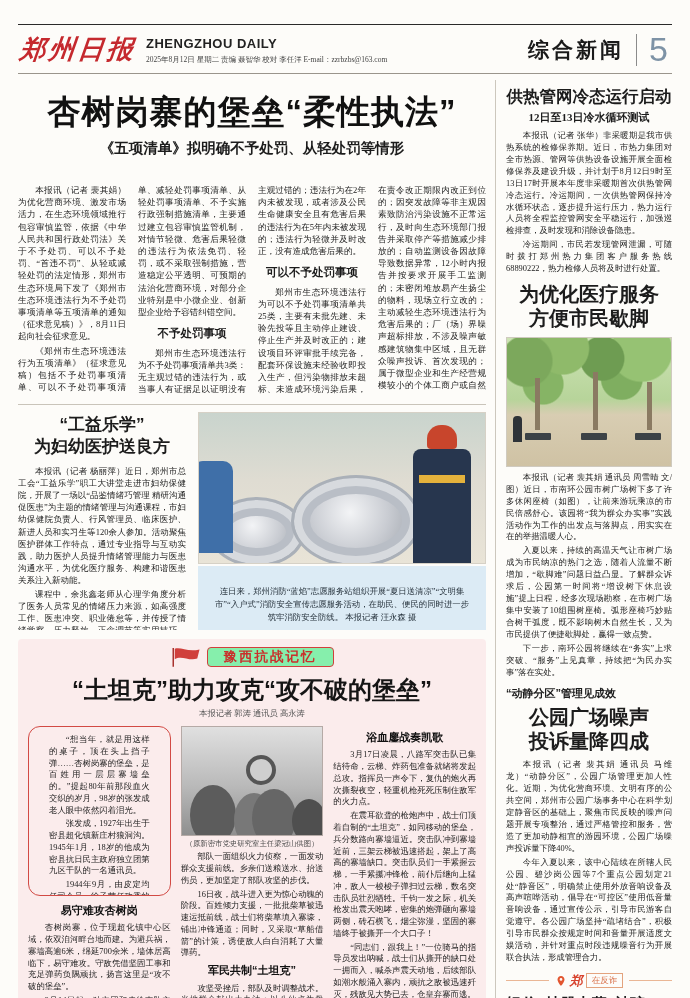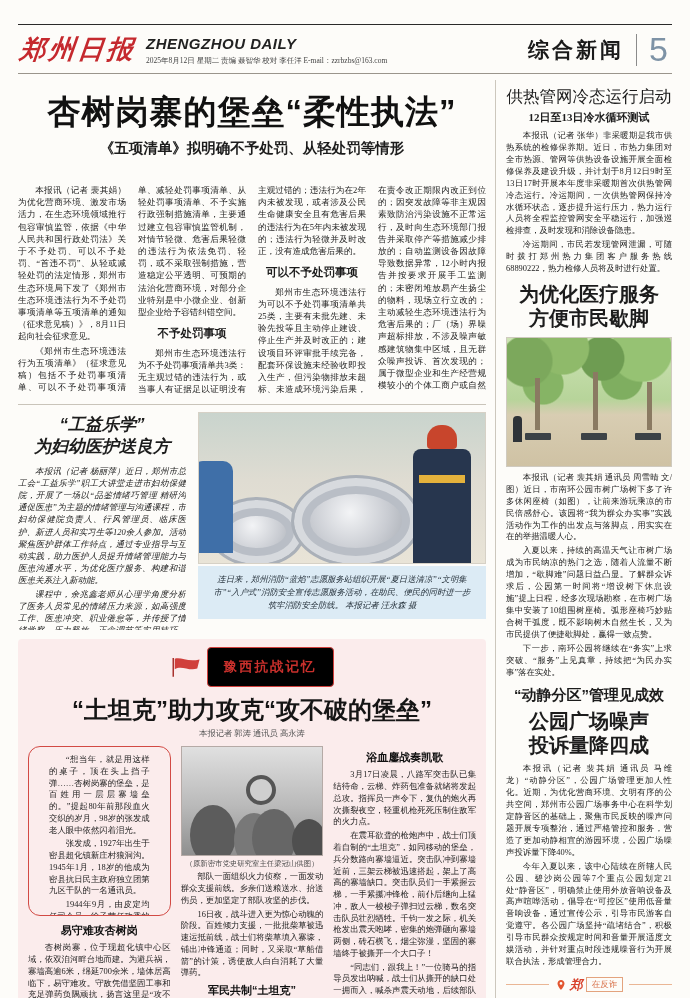--- a/index.html
+++ b/index.html
@@ -11,21 +11,21 @@
   }
   
   .toprule { margin-top:24px; border-top:1.5px solid #2a2a2a; }
   .header { display:flex; align-items:center; justify-content:space-between;
             padding:5px 2px 4px; border-bottom:1px solid #9a958c; }
   .brand { display:flex; align-items:center; gap:10px; }
   .logo { font-family:"DejaVu Serif", serif; font-style:italic; font-weight:bold;
           color:#c5292e; font-size:26px; letter-spacing:3px; transform:skewX(-6deg); }
   .brand-meta { line-height:1.5; }
   .brand-meta .en { font-family:"Liberation Sans", sans-serif; font-weight:bold;
-                    font-size:15px; color:#222; letter-spacing:.5px;font-style:italic; }
+                    font-size:13px; color:#222; letter-spacing:.5px; }
   .brand-meta .dateline { font-size:7.5px; color:#444; }
   .pagetab { display:flex; align-items:center; gap:12px; padding-right:2px; }
   .pagetab .cat { font-family:"Liberation Sans", sans-serif; font-weight:bold;
                   font-size:21px; letter-spacing:3px; color:#1a1a1a; }
   .pagetab .sep { width:1px; height:32px; background:#8b8b8b; }
   .pagetab .num { font-family:"Liberation Sans", sans-serif; font-size:34px; color:#7e93a6; }
   
   .main { display:flex; margin-top:6px; }
   .left { width:468px; }
   .right { width:177px; margin-left:9px; padding-left:10px; border-left:1px solid #ccc7bd; }
@@ -34,47 +34,47 @@
     font-size:33px; letter-spacing:1px; text-align:center; margin:10px 0 4px; color:#111; }
   .lead-sub { font-family:"Liberation Sans", sans-serif; font-weight:700;
     font-size:14.5px; text-align:center; margin-bottom:26px; }
   .lead-body { column-count:4; column-gap:12px; height:212px; overflow:hidden;
     font-size:8.6px; line-height:1.42; text-align:justify; }
   .lead-body p { text-indent:2em; margin-bottom:2px; }
   .lead-body h4 { font-family:"Liberation Sans", sans-serif; font-size:11.5px;
     text-align:center; margin:7px 0 5px; break-after:avoid; }
   .hr1 { border-top:1px solid #c9c4ba; margin:8px 0 7px; }
   
-  .midband { display:flex; gap:12px; height:218px; overflow:hidden;font-style:italic; }
+  .midband { display:flex; gap:12px; height:218px; overflow:hidden; }
   .union { width:168px; height:218px; overflow:hidden; }
   .union h3 { font-family:"Liberation Sans", sans-serif; font-weight:900;
     font-size:17px; line-height:1.3; text-align:center; margin:2px 0 7px; }
   .union p { font-size:8.5px; line-height:1.42; text-align:justify; text-indent:2em; margin-bottom:2px; }
   .firewrap { flex:1; }
   .fire-photo { height:152px; position:relative; overflow:hidden; border:1px solid #d6d1c6;
     background:linear-gradient(180deg,#c9d4cd 0%,#dfdcd2 45%,#e9e4d7 100%); }
   .pot { position:absolute; border-radius:50%;
     background:radial-gradient(circle at 45% 40%, #f3f4f6 0%, #c9ccd2 45%, #8f959d 100%);
     border:3px solid #aab0b8; box-shadow:inset 0 0 0 8px #d7dade, inset 0 0 0 16px #b9bec6; }
   .pot1 { width:130px; height:92px; left:92px; top:62px; }
   .pot2 { width:96px; height:70px; left:10px; top:84px; }
   .fig { position:absolute; border-radius:8px 8px 0 0; }
   .fig-ff { width:58px; height:118px; right:14px; top:36px; background:#27364e; }
   .fig-ff::before { content:""; position:absolute; left:14px; top:-24px; width:30px; height:24px;
     border-radius:14px 14px 4px 4px; background:#c8452c; }
   .fig-ff::after { content:""; position:absolute; left:6px; top:26px; width:46px; height:8px; background:#e4b23c; }
   .fig-cv { width:40px; height:92px; left:-6px; top:48px; background:#3f6fa8; border-radius:10px 10px 0 0; }
-  .fire-caption { background:#dcebf5; padding:7px 14px; font-size:8.4px; line-height:1.55;
+  .fire-caption { background:#dcebf5; padding:19px 14px; font-size:8.4px; line-height:1.55;
     text-align:center; color:#26323c; margin-top:2px; }
   
   .war { background:#fbecec; margin-top:9px; padding:8px 10px 10px; height:378px; border-radius:4px; }
   .war-banner { display:flex; justify-content:center; align-items:center; gap:6px; }
-  .banner-box { border:1.5px solid #d0403c; border-radius:4px; background:#000000;
+  .banner-box { border:1.5px solid #d0403c; border-radius:4px; background:#86efac;
     color:#c9302c; font-family:"Liberation Sans", sans-serif; font-weight:bold;
-    font-size:13.5px; letter-spacing:2px; padding:10px 16px; }
+    font-size:13.5px; letter-spacing:2px; padding:0 16px; }
   .war-headline { font-family:"Liberation Sans", sans-serif; font-weight:900;
     font-size:24px; text-align:center; margin:7px 0 2px; color:#151515; }
   .war-byline { text-align:center; font-size:8.3px; color:#555; margin-bottom:7px; }
   .war-cols { display:flex; gap:10px; height:272px; overflow:hidden; }
   .wcol { flex:1; font-size:8.4px; line-height:1.4; text-align:justify; }
   .wcol p { text-indent:2em; margin-bottom:2px; }
   .quote-box { border:1.5px solid #d24a44; border-radius:12px; padding:7px 20px;
     margin-bottom:7px; height:170px; overflow:hidden; }
   .quote-box p { text-indent:2em; margin-bottom:2px; }
   .wcol h5 { font-family:"Liberation Sans", sans-serif; font-size:11px;
@@ -85,43 +85,43 @@
   .b1 { width:46px; height:60px; left:8px; bottom:-10px; background:#5c5c5c; }
   .b2 { width:40px; height:54px; left:52px; bottom:-12px; background:#787878; }
   .b3 { width:44px; height:58px; right:26px; bottom:-12px; background:#666; }
   .b4 { width:34px; height:44px; right:-4px; bottom:-8px; background:#4f4f4f; }
   .wheel { position:absolute; width:30px; height:30px; left:64px; top:28px;
     border:4px solid #555; border-radius:50%; background:#cfcfcf; }
   .photo-credit { font-size:7.4px; text-align:center; color:#4a4a4a; margin-bottom:4px; text-indent:0 !important; }
   
   .r-art { margin-bottom:7px; }
   .r-art p { font-size:8.4px; line-height:1.42; text-align:justify; text-indent:2em; margin-bottom:2px; }
-  .rA-title { font-family:"Liberation Sans", sans-serif; font-weight:400; font-size:16.5px;
+  .rA-title { font-family:"Liberation Sans", sans-serif; font-weight:700; font-size:16.5px;
     text-align:center; margin:6px 0 2px; }
   .rA-sub { font-family:Liberation Serif, serif; font-weight:700; font-size:11px;
     text-align:center; margin-bottom:5px; }
   .rB-title { font-family:"Liberation Sans", sans-serif; font-weight:900; font-size:20px;
     line-height:1.22; text-align:center; margin:4px 0 6px; }
   .park-photo { height:130px; position:relative; overflow:hidden; margin-bottom:5px;
     border:1px solid #cfcabf;
     background:
       radial-gradient(circle at 12% 18%, #7ca85c 0 14%, transparent 15%),
       radial-gradient(circle at 34% 8%, #8fba6a 0 16%, transparent 17%),
       radial-gradient(circle at 58% 16%, #6e9c52 0 15%, transparent 16%),
       radial-gradient(circle at 82% 10%, #96c273 0 17%, transparent 18%),
       radial-gradient(circle at 70% 32%, #7fae60 0 14%, transparent 15%),
       radial-gradient(circle at 22% 36%, #86b465 0 13%, transparent 14%),
       linear-gradient(180deg,#cde3b4 0%,#b7d49a 48%,#d8cdb2 60%,#cfc2a4 100%); }
   .trunk { position:absolute; width:5px; background:#8a7a62; bottom:36px; }
   .t1 { height:52px; left:28px; } .t2 { height:58px; left:86px; } .t3 { height:48px; left:140px; }
   .bench { position:absolute; width:26px; height:7px; background:#3c4246; bottom:26px; border-radius:1px; }
   .bn1 { left:18px; } .bn2 { left:74px; } .bn3 { left:128px; }
   .walker { position:absolute; width:9px; height:26px; left:6px; bottom:24px; background:#2e3338; border-radius:4px 4px 0 0; }
-  .rC-kicker { font-family:"Liberation Sans", sans-serif; font-weight:700; font-size:15px;
-    text-align:center; margin:6px 0 1px; }
+  .rC-kicker { font-family:"Liberation Sans", sans-serif; font-weight:700; font-size:11px;
+    text-align:left; margin:6px 0 1px; }
   .badge-row { display:flex; align-items:center; gap:6px; margin:8px 0 4px; }
   .badge-line { flex:1; border-top:1px solid #eab695; }
   .badge { display:flex; align-items:center; gap:3px; }
   .badge .zh { color:#d8432e; font-weight:900; font-size:13px; font-family:"DejaVu Serif", serif; font-style:italic; }
   .badge .rest { border:1px solid #e3a37e; color:#d8714a; font-size:8.5px; padding:0 5px;
     line-height:13px; font-family:"Liberation Sans", sans-serif; }
   .rD-title { font-family:"Liberation Sans", sans-serif; font-weight:900; font-size:15.5px;
     text-align:center; margin:1px 0 3px; }
   .pin { width:12px; height:12px; display:inline-block; }
   .flag { width:30px; height:20px; display:inline-block; }

